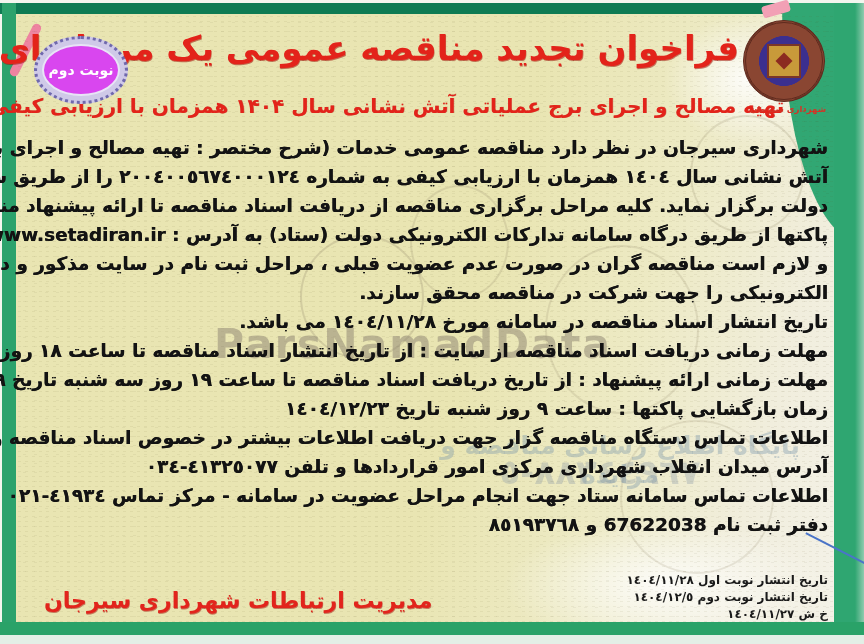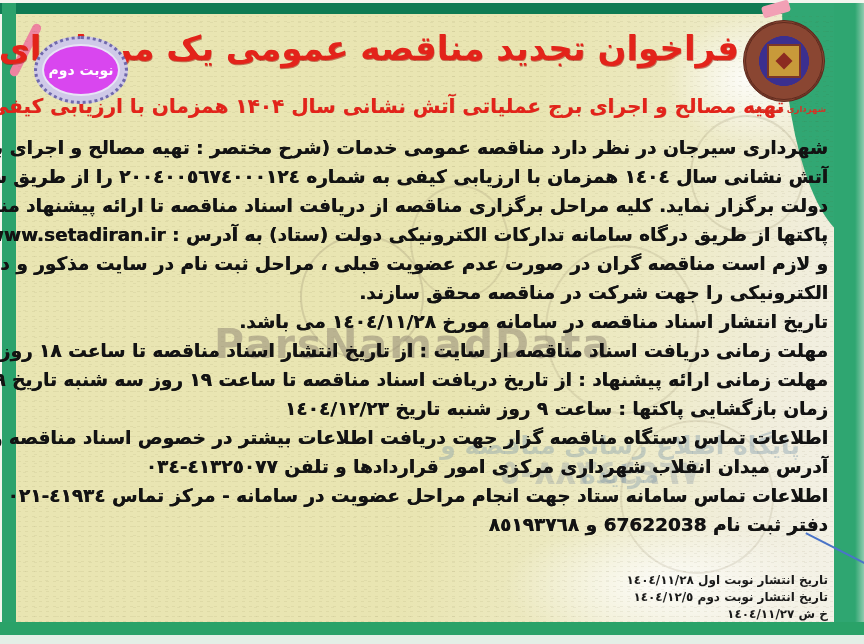--- a/index.html
+++ b/index.html
@@ -153,15 +153,16 @@
     <div class="body-line">اطلاعات تماس سامانه ستاد جهت انجام مراحل عضویت در سامانه - مرکز تماس ٤١٩٣٤-٠٢١</div>
     <div class="body-line">دفتر ثبت نام 67622038 و ٨٥١٩٣٧٦٨</div>
   </div>
 
   <div class="pubdates">
     <div class="pubdate-line">تاریخ انتشار نوبت اول ١٤٠٤/١١/٢٨</div>
     <div class="pubdate-line">تاریخ انتشار نوبت دوم ١٤٠٤/١٢/٥</div>
     <div class="pubdate-line">خ ش ١٤٠٤/١١/٢٧</div>
   </div>
 
+  <div class="signature">مدیریت ارتباطات شهرداری سیرجان</div>
 
   <div class="grain"></div>
 </div>
 
 </body></html>

